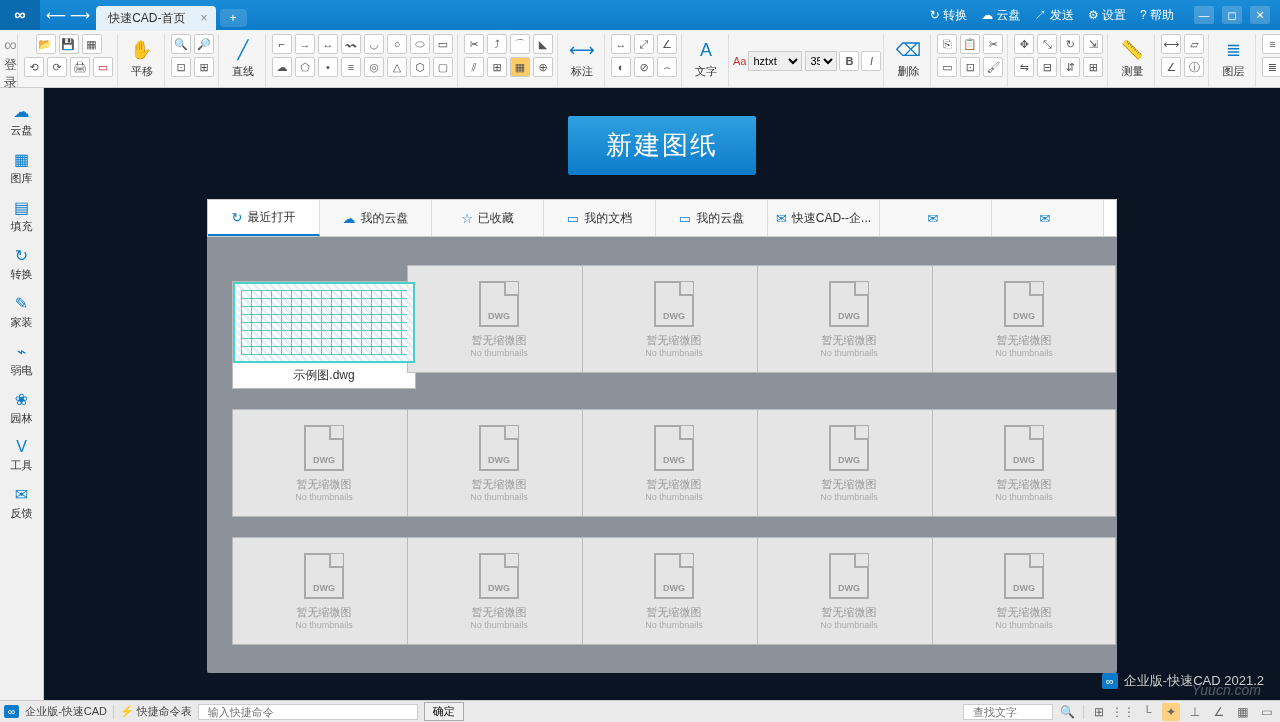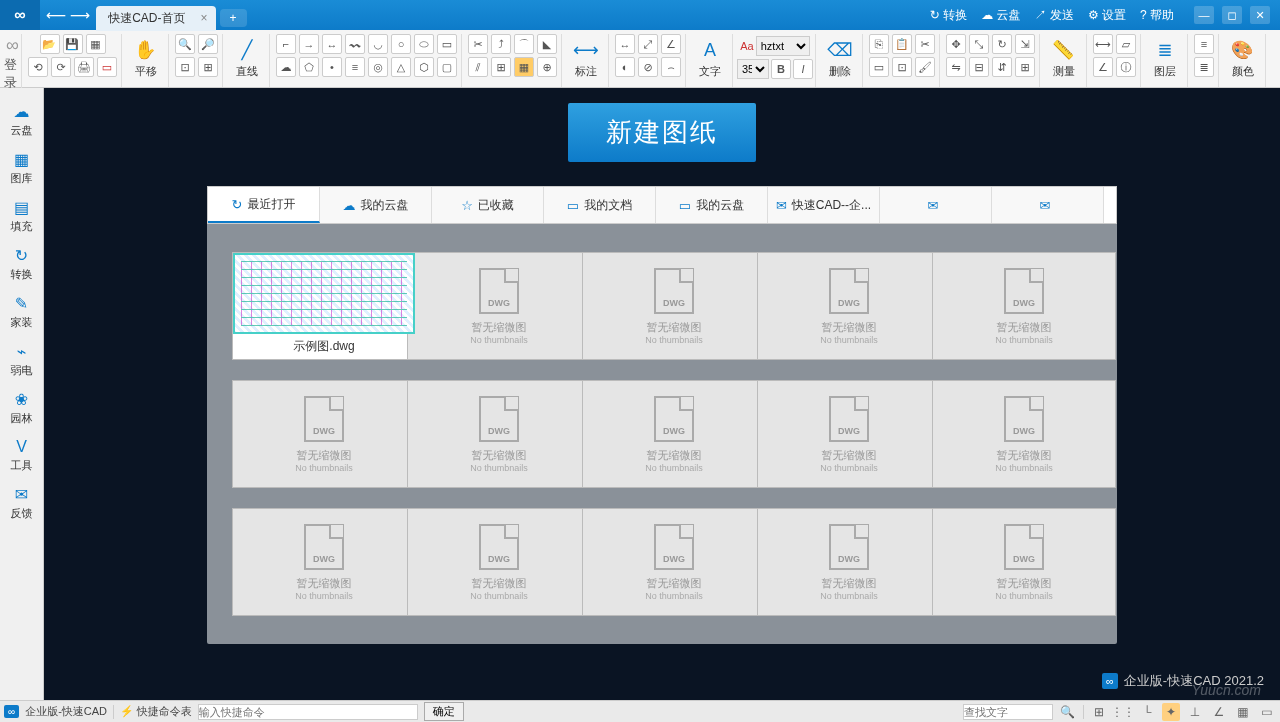--- a/index.html
+++ b/index.html
@@ -22,63 +22,63 @@
 
 .ribbon { height: 58px; background: #f5f5f5; border-bottom: 1px solid #ccc; display: flex; align-items: flex-start; padding: 4px 4px 0 4px; gap: 2px; }
 .ribbon .group { display: flex; flex-direction: column; align-items: center; padding: 0 4px; height: 100%; border-right: 1px solid #ddd; }
 .ribbon .group .icons-row { display: flex; gap: 3px; }
 .ribbon .group .icons-row.row2 { margin-top: 3px; }
 .ribbon .tbtn { width: 20px; height: 20px; background: #fff; border: 1px solid #ccc; border-radius: 2px; display: flex; align-items: center; justify-content: center; font-size: 11px; color: #555; cursor: pointer; }
 .ribbon .big-btn { display: flex; flex-direction: column; align-items: center; padding: 2px 4px; cursor: pointer; }
 .ribbon .big-btn .ico { width: 28px; height: 28px; display: flex; align-items: center; justify-content: center; font-size: 18px; color: #0d7bc9; }
 .ribbon .big-btn .lbl { font-size: 11px; color: #333; }
 .ribbon select { font-size: 11px; height: 20px; border: 1px solid #ccc; }
-.ribbon .font-group { display: flex; flex-direction: column; gap: 3px; padding: 2px; }
+.ribbon .font-group { display: flex; flex-direction: row; gap: 3px; padding: 2px; }
 .ribbon .font-row { display: flex; gap: 2px; align-items: center; }
 
 .login-area { width: 40px; height: 58px; display: flex; flex-direction: column; align-items: center; justify-content: center; border-right: 1px solid #ddd; }
 .login-area .ico { font-size: 18px; color: #999; }
 .login-area .lbl { font-size: 13px; color: #555; }
 
 
 .workspace { display: flex; height: calc(100% - 30px - 58px - 22px); }
 .sidebar { width: 44px; background: #f0f0f0; border-right: 1px solid #ccc; display: flex; flex-direction: column; padding-top: 8px; }
 .sidebar .item { display: flex; flex-direction: column; align-items: center; padding: 6px 0; cursor: pointer; }
 .sidebar .item .ico { font-size: 16px; color: #0d7bc9; }
 .sidebar .item .lbl { font-size: 11px; color: #333; margin-top: 2px; }
 
 
-.canvas { flex: 1; background: #0a1423; position: relative; display: flex; flex-direction: column; align-items: center; padding-top: 15px; }
+.canvas { flex: 1; background: #0a1423; position: relative; display: flex; flex-direction: column; align-items: center; padding-top: 28px; }
 .new-drawing-btn { padding: 12px 38px; background: linear-gradient(#2fa0e0, #0d7bc9); color: #fff; font-size: 26px; border: none; cursor: pointer; letter-spacing: 2px; border-radius: 2px; }
 .file-panel { width: 910px; background: #8a9199; margin-top: 24px; border-radius: 2px; padding-bottom: 18px; }
 .file-tabs { display: flex; background: #fff; height: 38px; border: 1px solid #ccc; }
 .file-tabs .ftab { flex: 0 0 112px; display: flex; align-items: center; justify-content: center; gap: 5px; font-size: 12px; color: #333; border-right: 1px solid #ddd; cursor: pointer; background: #f8f8f8; }
 .file-tabs .ftab.active { background: #fff; border-bottom: 2px solid #0d7bc9; }
 .file-tabs .ftab .fico { color: #0d7bc9; font-size: 13px; }
 .file-grid { display: grid; grid-template-columns: repeat(5, 160px); gap: 20px 15px; justify-content: center; padding: 28px 20px 10px; }
 .thumb { width: 184px; height: 108px; background: #e5e5e5; border: 1px solid #bbb; display: flex; flex-direction: column; align-items: center; justify-content: center; cursor: pointer; }
-.thumb.sample { background: #fff; padding: 0; }
+.thumb.sample { background: #fff; padding: 0; margin-top: 16px; }
 .thumb.sample .preview { width: 100%; height: 82px; border: 2px solid #46d0c8; background: linear-gradient(45deg, #e0f0ff 25%, #fff 25%, #fff 50%, #e0f0ff 50%, #e0f0ff 75%, #fff 75%); background-size: 8px 8px; position: relative; }
 .thumb.sample .preview::after { content:""; position:absolute; inset:6px; background:repeating-linear-gradient(0deg,#0a8,#0a8 1px,transparent 1px,transparent 8px),repeating-linear-gradient(90deg,#c3c,#c3c 1px,transparent 1px,transparent 10px); opacity:.6;}
 .thumb.sample .fname { font-size: 12px; padding: 4px; color: #333; }
 .thumb .dwg-ico { width: 40px; height: 46px; border: 2px solid #aaa; position: relative; margin-bottom: 6px; }
 .thumb .dwg-ico::before { content: "DWG"; position: absolute; bottom: 4px; left: 0; right: 0; text-align: center; font-size: 9px; color: #999; font-weight: bold; }
 .thumb .dwg-ico::after { content:""; position:absolute; top:-1px; right:-1px; width:12px; height:12px; background:#e5e5e5; border-left:2px solid #aaa; border-bottom:2px solid #aaa; }
 .thumb .nothumb { font-size: 11px; color: #999; }
 .thumb .nothumb-en { font-size: 9px; color: #aaa; }
 
 .version-badge { position: absolute; bottom: 10px; right: 16px; color: #ccc; font-size: 13px; display: flex; align-items: center; gap: 6px; }
 .version-badge .vico { background: #0d7bc9; color: #fff; padding: 2px 4px; border-radius: 2px; font-size: 11px; }
 .watermark { position: absolute; bottom: 2px; right: 19px; color: rgba(255,255,255,0.3); font-size: 14px; font-style: italic; }
 
 
 .statusbar { height: 22px; background: #eaeaea; border-top: 1px solid #ccc; display: flex; align-items: center; font-size: 11px; color: #444; padding: 0 4px; gap: 6px; }
 .statusbar .slogo { background: #0d7bc9; color: #fff; padding: 1px 4px; border-radius: 2px; font-size: 10px; }
 .statusbar .divider { width: 1px; height: 14px; background: #ccc; }
-.statusbar input { height: 16px; font-size: 11px; border: 1px solid #ccc; padding: 0 0; }
+.statusbar input { height: 16px; font-size: 11px; border: 1px solid #ccc; padding: 0 9px; }
 .statusbar .spacer { flex: 1; }
 .statusbar .sicon { width: 18px; height: 18px; display: flex; align-items: center; justify-content: center; cursor: pointer; color: #666; font-size: 12px; }
 .statusbar .sicon.active { background: #ffd080; border-radius: 2px; }
 .statusbar button { font-size: 11px; padding: 1px 8px; border: 1px solid #aaa; background: #f0f0f0; cursor: pointer; }
 </style>
 </head>
 <body>
 
 <div class="titlebar">
   <div class="logo">∞</div>

